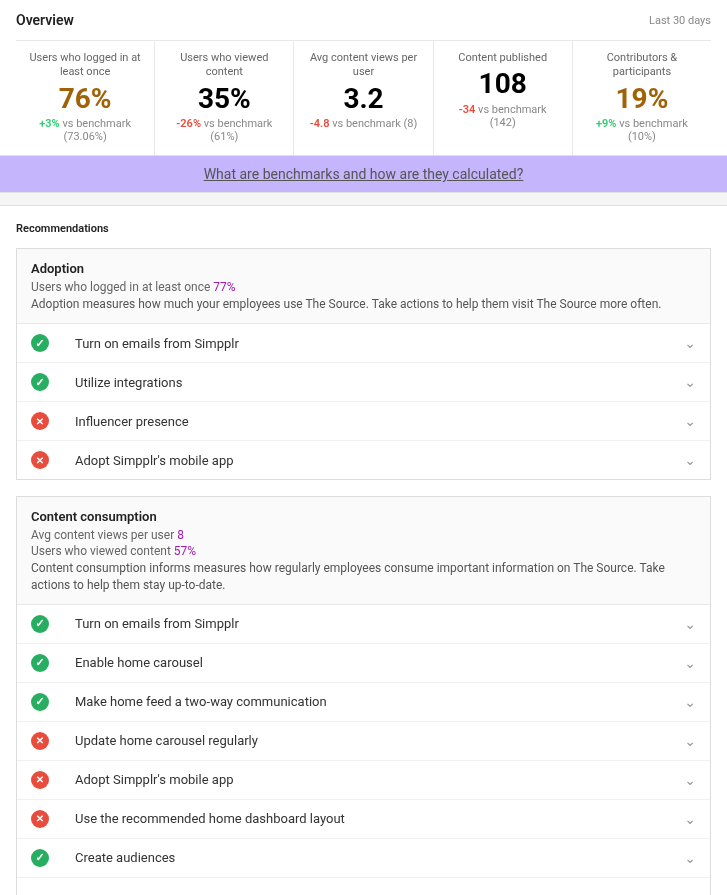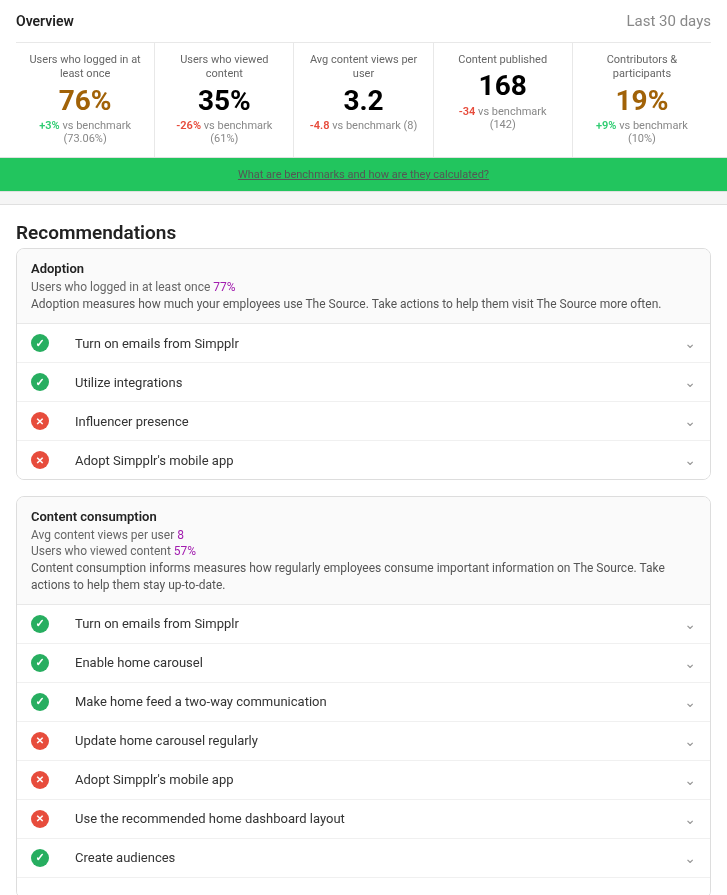--- a/index.html
+++ b/index.html
@@ -22,21 +22,21 @@
       justify-content: space-between;
       align-items: center;
       margin-bottom: 12px;
     }
     .overview-title {
       font-size: 14px;
       font-weight: 600;
       color: #222;
     }
     .date-range {
-      font-size: 15px;
+      font-size: 11px;
       color: #888;
     }
 
     
     .stats-row {
       display: flex;
       border-top: 1px solid #e8e8e8;
     }
     .stat-cell {
       flex: 1;
@@ -62,46 +62,46 @@
     .stat-benchmark {
       font-size: 11px;
       color: #888;
     }
     .stat-benchmark .pos { color: #2ecc71; font-weight: 600; }
     .stat-benchmark .neg { color: #e74c3c; font-weight: 600; }
 
     .benchmark-link-row {
       text-align: center;
       padding: 10px;
-      font-size: 11px;
+      font-size: 14px;
       color: #555;
-      background: #22c55e;
+      background: #c4b5fd;
       border-bottom: 1px solid #e0e0e0;
     }
     .benchmark-link-row a { color: #555; text-decoration: underline; cursor: pointer; }
 
     
     .recommendations-section {
       background: #fff;
       margin-top: 12px;
       padding: 16px 16px 0;
       border-top: 1px solid #e0e0e0;
       border-bottom: 1px solid #e0e0e0;
     }
     .recommendations-title {
-      font-size: 19px;
+      font-size: 11px;
       font-weight: 600;
       color: #222;
-      margin-bottom: 4px;
+      margin-bottom: 13px;
     }
 
     
     .card {
       border: 1px solid #ddd;
-      border-radius: 8px;
+      border-radius: 0;
       margin-bottom: 16px;
       overflow: hidden;
     }
     .card-header {
       padding: 12px 14px 10px;
       background: #fafafa;
       border-bottom: 1px solid #e8e8e8;
     }
     .card-title {
       font-size: 13px;
@@ -200,21 +200,21 @@
         <div class="stat-value red">35%</div>
         <div class="stat-benchmark"><span class="neg">-26%</span> vs benchmark (61%)</div>
       </div>
       <div class="stat-cell">
         <div class="stat-label">Avg content views per user</div>
         <div class="stat-value red">3.2</div>
         <div class="stat-benchmark"><span class="neg">-4.8</span> vs benchmark (8)</div>
       </div>
       <div class="stat-cell">
         <div class="stat-label">Content published</div>
-        <div class="stat-value red">168</div>
+        <div class="stat-value red">108</div>
         <div class="stat-benchmark"><span class="neg">-34</span> vs benchmark (142)</div>
       </div>
       <div class="stat-cell">
         <div class="stat-label">Contributors &amp; participants</div>
         <div class="stat-value green">19%</div>
         <div class="stat-benchmark"><span class="pos">+9%</span> vs benchmark (10%)</div>
       </div>
     </div>
 </div>
 

